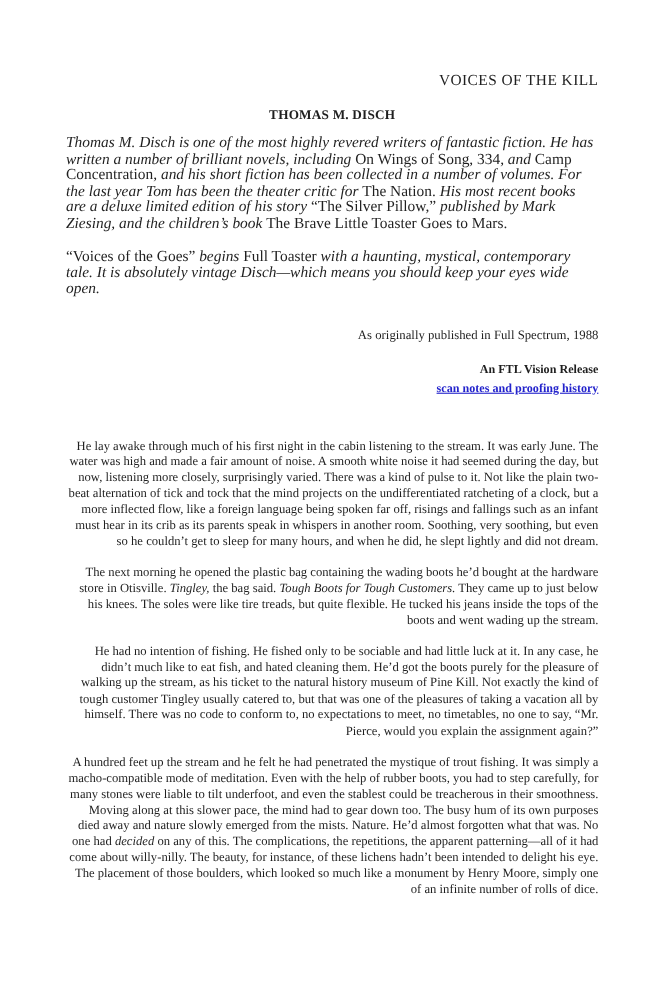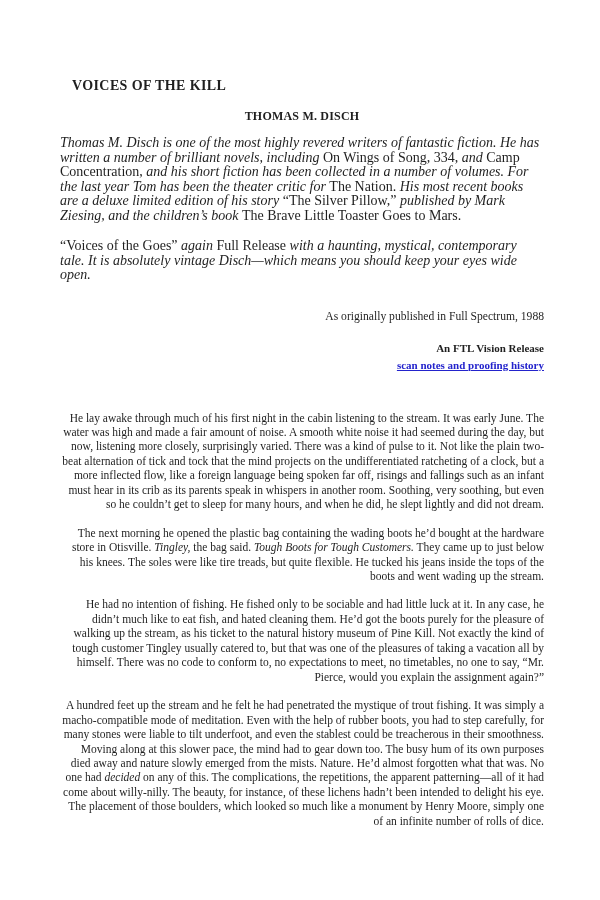--- a/index.html
+++ b/index.html
@@ -13,26 +13,26 @@
     height: 900px;
     background: #ffffff;
     overflow: hidden;
     font-family: "Liberation Serif", "DejaVu Serif", serif;
     color: #1f1f1f;
   }
   .content {
     padding: 66px 56px 0 60px;
   }
   .story-title {
-    text-align: left;
-    font-weight: bold;
+    text-align: right;
+    font-weight: normal;
     font-size: 14px;
     line-height: 16px;
     letter-spacing: 0.4px;
-    margin: 12px;
+    margin: 0;
   }
   .author-name {
     text-align: center;
     font-weight: bold;
     font-size: 12px;
     line-height: 15px;
     letter-spacing: 0.2px;
     margin: 15px 0 0 0;
   }
   .intro {
@@ -86,21 +86,21 @@
 
 <div class="page" style="color: rgb(31, 31, 31);">
   <div class="content">
 
     <h1 class="story-title">VOICES OF THE KILL</h1>
 
     <h2 class="author-name">THOMAS M. DISCH</h2>
 
     <div class="intro">
         <p><span class="it">Thomas M. Disch is one of the most highly revered writers of fantastic fiction. He has written a number of brilliant novels, including </span><span class="rm">On Wings of Song, 334,</span><span class="it"> and </span><span class="rm">Camp Concentration,</span><span class="it"> and his short fiction has been collected in a number of volumes. For the last year Tom has been the theater critic for </span><span class="rm">The Nation.</span><span class="it"> His most recent books are a deluxe limited edition of his story </span><span class="rm">“The Silver Pillow,”</span><span class="it"> published by Mark Ziesing, and the children’s book </span><span class="rm">The Brave Little Toaster Goes to Mars.</span></p>
-        <p><span class="rm">“Voices of the Goes” </span><span class="it">again </span><span class="rm">Full Release </span><span class="it">with a haunting, mystical, contemporary tale. It is absolutely vintage Disch—which means you should keep your eyes wide open.</span></p>
+        <p><span class="rm">“Voices of the Goes” </span><span class="it">begins </span><span class="rm">Full Toaster </span><span class="it">with a haunting, mystical, contemporary tale. It is absolutely vintage Disch—which means you should keep your eyes wide open.</span></p>
       </div>
 
     <p class="pub-note">As originally published in Full Spectrum, 1988</p>
 
     <div class="release-block">
       <p class="release-label">An FTL Vision Release</p>
       <a href="#" class="scan-link" style="color: rgb(35, 35, 204);">scan notes and proofing history</a>
     </div>
 
     <div class="story-body">

